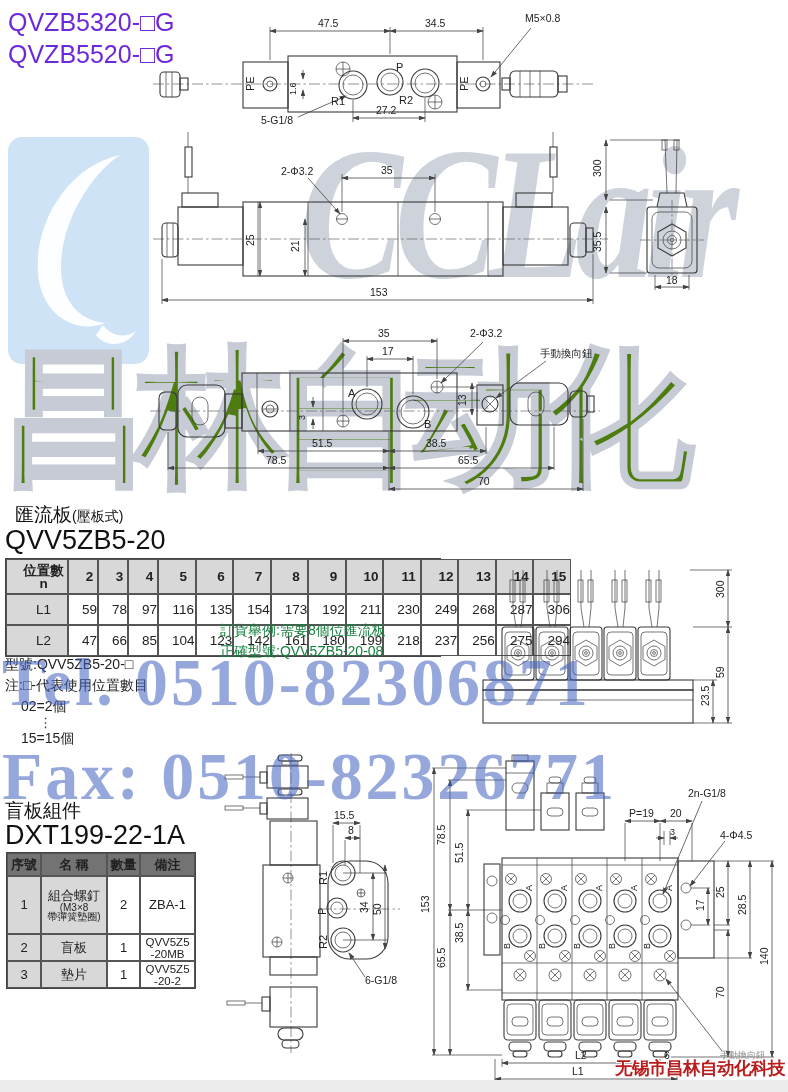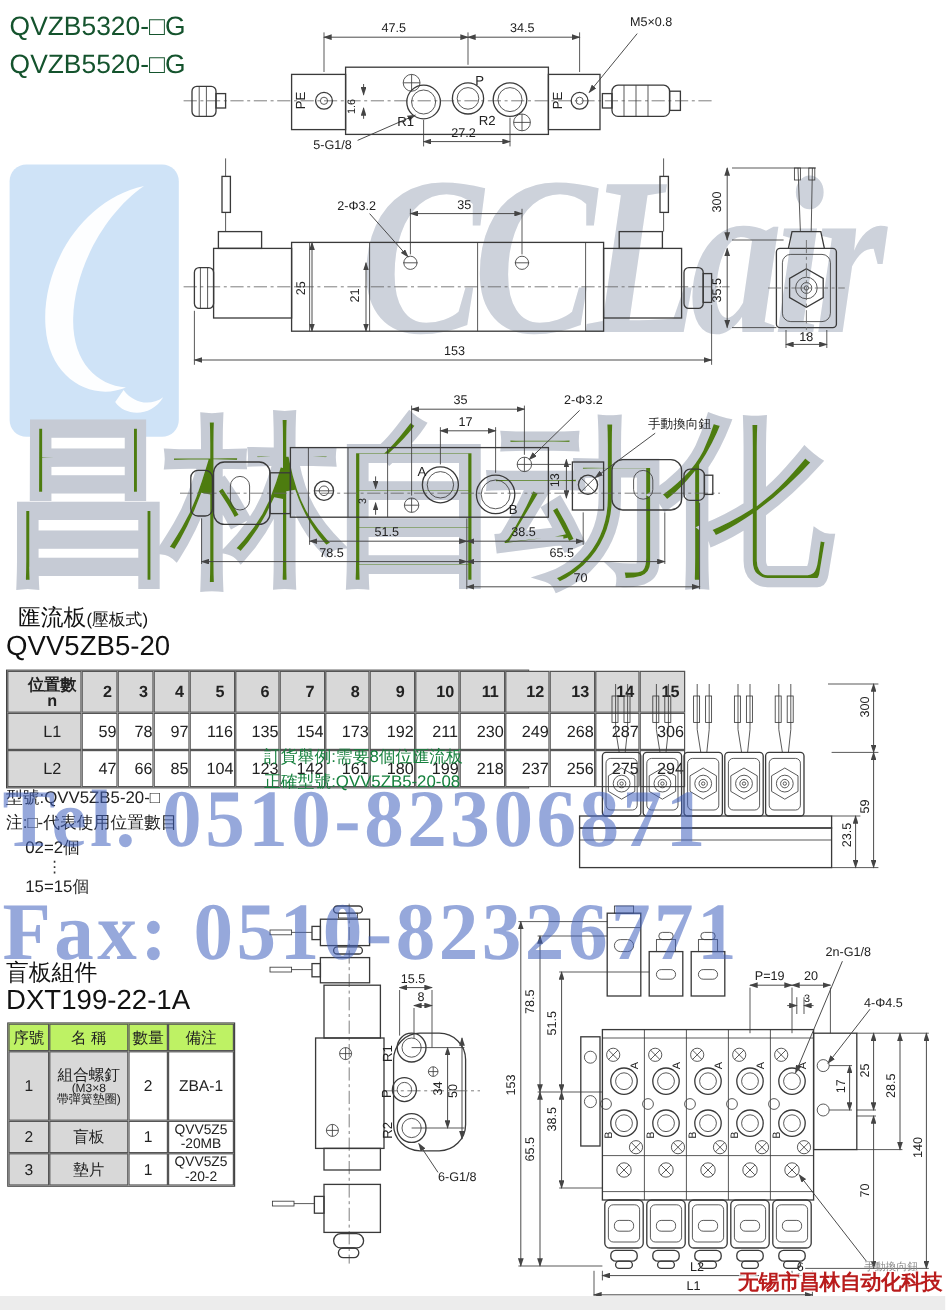--- a/index.html
+++ b/index.html
@@ -12,42 +12,42 @@
              font-size:188px;line-height:1;color:#cdd2db;letter-spacing:-10px;transform:scaleX(.82);
              transform-origin:left top;z-index:0;white-space:nowrap;}
   .wm-cn{left:0px;top:342px;font-weight:bold;font-size:150px;line-height:1;color:#4d7c0f;
          -webkit-text-stroke:3px #c6cbd5;letter-spacing:-14px;z-index:0;white-space:nowrap;}
   .wm-blue{font-family:"Liberation Serif",serif;font-weight:bold;font-size:68px;line-height:1;
            color:rgba(64,96,190,0.55);white-space:nowrap;z-index:4;letter-spacing:3px;
            transform:scaleX(.97);transform-origin:left top;pointer-events:none;}
   .wm-tel{left:2px;top:648px;}
   .wm-fax{left:2px;top:742px;}
   
-  .models{left:8px;top:6px;font-size:22px;line-height:32px;color:#14532d;z-index:1;}
+  .models{left:8px;top:6px;font-size:25px;line-height:32px;color:#6d28d9;z-index:1;}
   .sec-title{font-size:19px;color:#111;z-index:1;}
   .sec-title .paren{font-size:14px;}
-  .sec-model{font-size:23px;color:#111;z-index:1;}
+  .sec-model{font-size:27px;color:#111;z-index:1;}
   
   .t1{left:5px;top:558px;width:434px;display:grid;grid-template-columns:62px repeat(14,1fr);
       border:1.5px solid #444;z-index:1;background:rgba(255,255,255,.0);}
   .t1 .c{border:1px solid #555;display:flex;align-items:center;justify-content:center;
          font-size:13.5px;height:29px;background:#fff;padding-left:13px;}
   .t1 .h{background:#d8d8d8;font-weight:bold;height:33px;flex-direction:column;line-height:13px;}
   .t1 .lh{background:#d8d8d8;}
   
   .notes{left:5px;top:654px;font-size:14px;line-height:21px;z-index:1;color:#222;}
   .notes2{left:192px;top:620px;font-size:14px;line-height:21px;z-index:1;color:#15803d;margin-left:28px;}
   .notes .ind{margin-left:16px;}
   .notes .dots{margin-left:34px;font-size:13px;line-height:11px;color:#333;}
   
   .t2{left:6px;top:852px;width:188px;display:grid;grid-template-columns:34px 66px 33px 55px;
       border:1.5px solid #444;z-index:1;}
   .t2 .c{border:1px solid #555;display:flex;align-items:center;justify-content:center;
          font-size:13px;background:#fff;text-align:center;flex-direction:column;line-height:14px;}
-  .t2 .h{background:#bef264;height:21px;}
+  .t2 .h{background:#737373;height:21px;font-weight:bold;}
   .t2 .g{background:#d8d8d8;}
   .t2 .r1{height:56px;}
   .t2 .r{height:25px;}
   .t2 .sub{font-size:10px;line-height:9px;}
   .t2 .rem{font-size:11.5px;line-height:12px;}
   
   .company{left:615px;top:1056px;font-size:17.5px;font-weight:bold;color:#b91c1c;z-index:5;
            letter-spacing:-0.5px;white-space:nowrap;
            text-shadow:-1px -1px 0 #fff,1px -1px 0 #fff,-1px 1px 0 #fff,1px 1px 0 #fff;}
   .bottom-strip{left:0;top:1080px;width:788px;height:12px;background:#ececec;z-index:1;}

